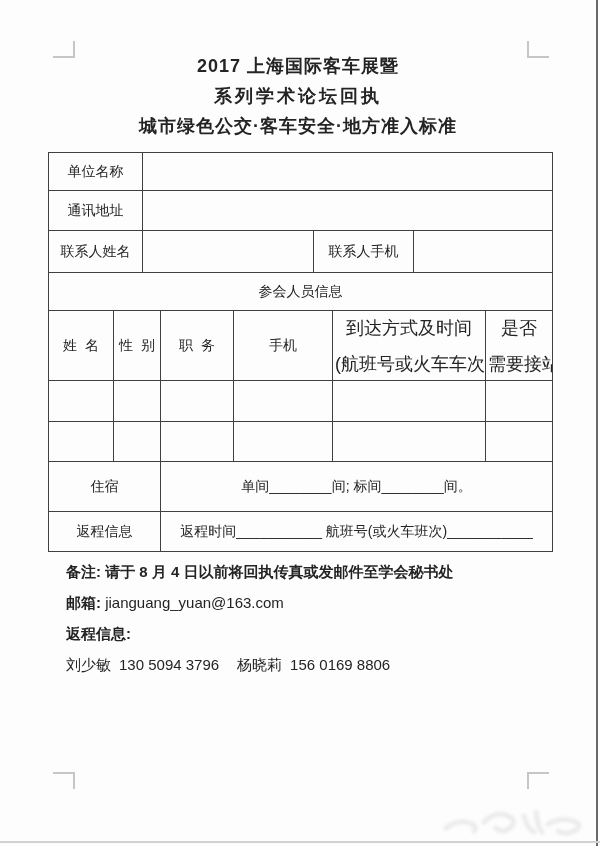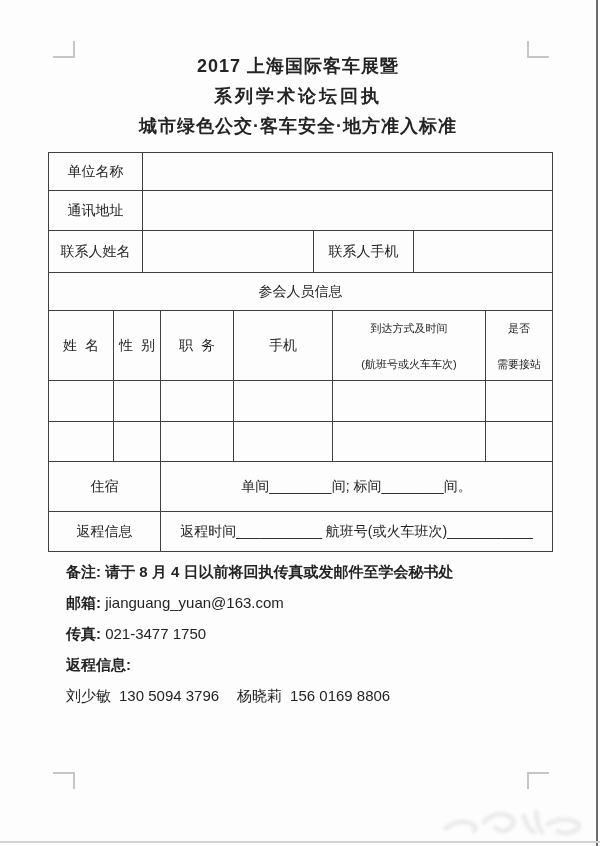--- a/index.html
+++ b/index.html
@@ -21,21 +21,21 @@
   table.form td{
     border:1px solid #404040;
     font-size:14px;text-align:center;vertical-align:middle;
     padding:0 2px;overflow:hidden;
   }
   td.sp{white-space:pre-wrap;margin-left:36px;}
   tr.r1{height:38px;} tr.r2{height:40px;padding-left:22px;} tr.r3{height:42px;}
   tr.r4{height:38px;} tr.r5{height:70px;} tr.r6{height:41px;}
   tr.r7{height:40px;} tr.r8{height:50px;} tr.r9{height:40px;}
   td.fill-left{text-align:left;padding-left:12px;white-space:nowrap;}
-  .two-line div{line-height:22px;font-size:11px;white-space:pre;}
+  .two-line div{line-height:22px;font-size:18px;white-space:pre;}
   .two-line div + div{margin-top:14px;}
   
   .notes{position:absolute;left:66px;top:559px;font-size:15px;}
   .note-line{height:26px;line-height:26px;margin-bottom:5px;white-space:pre;}
   .note-label{font-weight:700;}
   .note-line.remark{font-weight:700;}
   .contact-name{margin-right:8px;}
   .contact-phone{margin-right:18px;}
   
   .corner{position:absolute;width:20px;height:15px;}
@@ -130,21 +130,20 @@
   <tr class="r9">
     <td colspan="3">返程信息</td>
     <td colspan="6" class="fill-left">返程时间___________  航班号(或火车班次)___________</td>
   </tr>
 </tbody>
   </table>
 
 <div class="notes">
   <div class="note-line remark"><span class="note-label">备注:</span><span> 请于 8 月 4 日以前将回执传真或发邮件至学会秘书处</span></div>
   <div class="note-line"><span class="note-label">邮箱:</span><span> jianguang_yuan@163.com</span></div>
-  <div class="note-line"><span class="note-label">传真:</span><span> 021-3477 1750</span></div>
   <div class="note-line"><span class="note-label">返程信息:</span></div>
   <div class="note-line"><span class="contact-name">刘少敏</span><span class="contact-phone">130 5094 3796</span><span class="contact-name">杨晓莉</span><span>156 0169 8806</span></div>
 </div>
 
 <svg class="watermark" viewBox="0 0 150 42">
   <path d="M6 30 q14 -10 26 -4 q6 3 2 7 M44 24 q12 -12 24 -6 q10 5 2 12 q-8 6 -14 0 M84 18 q4 14 10 16 M96 14 q2 16 6 20 M108 26 q14 -8 28 -2 q6 3 0 8 q-10 6 -18 1" fill="none" stroke="#e7e7e7" stroke-width="5" stroke-linecap="round"></path>
 </svg>
 
 <div class="page-edge-right"></div>
 <div class="page-edge-bottom"></div>

